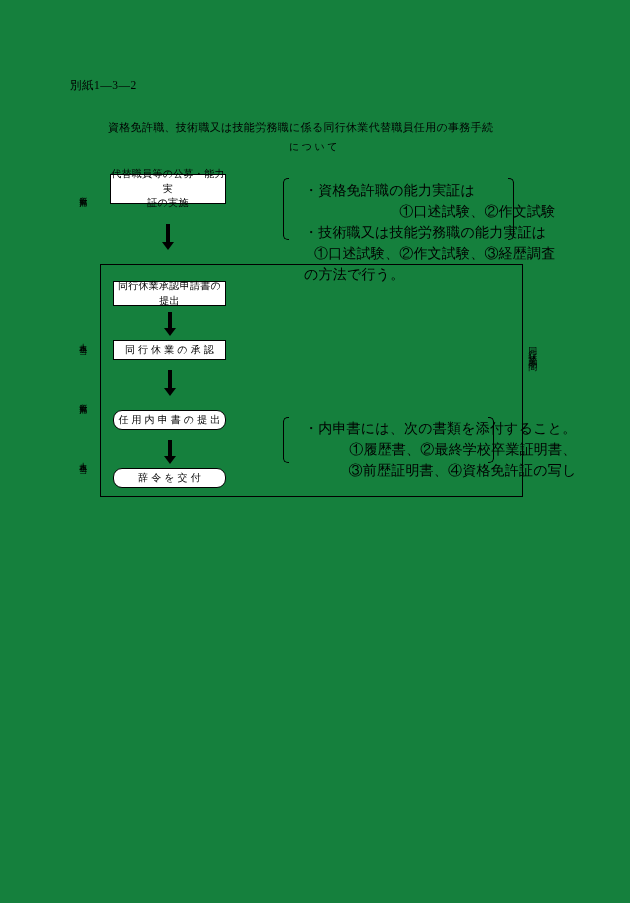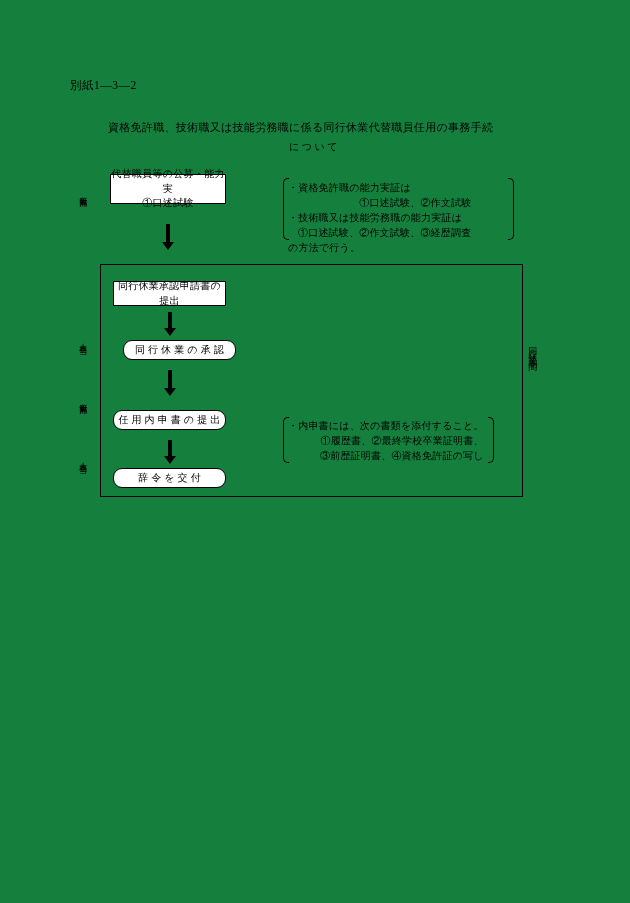--- a/index.html
+++ b/index.html
@@ -88,21 +88,21 @@
     font-size: 10px;
     line-height: 1.45;
     text-align: center;
     letter-spacing: 0.3px;
     background: #fff;
   }
   .pbox .l2 { display: block; }
 
   .box-koubo  { left: 110px; top: 174px;  width: 116px; height: 30px; }
   .box-shinsei{ left: 113px; top: 281px;  width: 113px; height: 25px; }
-  .box-shounin{ left: 123px; top: 340px;  width: 113px; height: 20px; border-radius: 9px; }
+  .box-shounin{ left: 113px; top: 340px;  width: 113px; height: 20px; }
   .box-naishin{ left: 113px; top: 410px;  width: 113px; height: 20px; border-radius: 9px; }
   .box-jirei  { left: 113px; top: 468px;  width: 113px; height: 20px; border-radius: 9px; }
 
   
   .outer-frame {
     position: absolute;
     left: 100px;
     top: 264px;
     width: 423px;
     height: 233px;
@@ -144,24 +144,25 @@
   .arrow-3 .shaft { height: 18px; }
   .arrow-3 .head  { top: 18px; }
 
   .arrow-4 { left: 164px; top: 440px; height: 24px; }
   .arrow-4 .shaft { height: 16px; }
   .arrow-4 .head  { top: 16px; }
 
   
   .note {
     position: absolute;
-    font-size: 10px;
+    font-size: 14px;
     line-height: 1.5;
     letter-spacing: 0.2px;
     white-space: nowrap;
+    margin-left: 16px;
   }
   .note .ln { display: block; }
   .note .indent { padding-left: 10px; text-align: right; }
 
   .note-1 { left: 288px; top: 180px; }
   .note-2 { left: 288px; top: 418px; }
 
   
   .bracket-l {
     position: absolute;
@@ -213,21 +214,21 @@
   <div class="vlabel vlabel-jinji1">人事担当</div>
   <div class="vlabel vlabel-shokan2">所管部局</div>
   <div class="vlabel vlabel-jinji2">人事担当</div>
 
   <div class="outer-frame"></div>
 
   <div class="vlabel-right">同行休業期間</div>
 
   <div class="pbox box-koubo">
     <span class="l2">代替職員等の公募・能力実</span>
-    <span class="l2">①口述試験</span>
+    <span class="l2">証の実施</span>
   </div>
 
   <div class="pbox box-shinsei">
     <span class="l2">同行休業承認申請書の</span>
     <span class="l2">提出</span>
   </div>
 
   <div class="pbox box-shounin">
     <span class="l2">同 行 休 業 の 承 認</span>
   </div>

